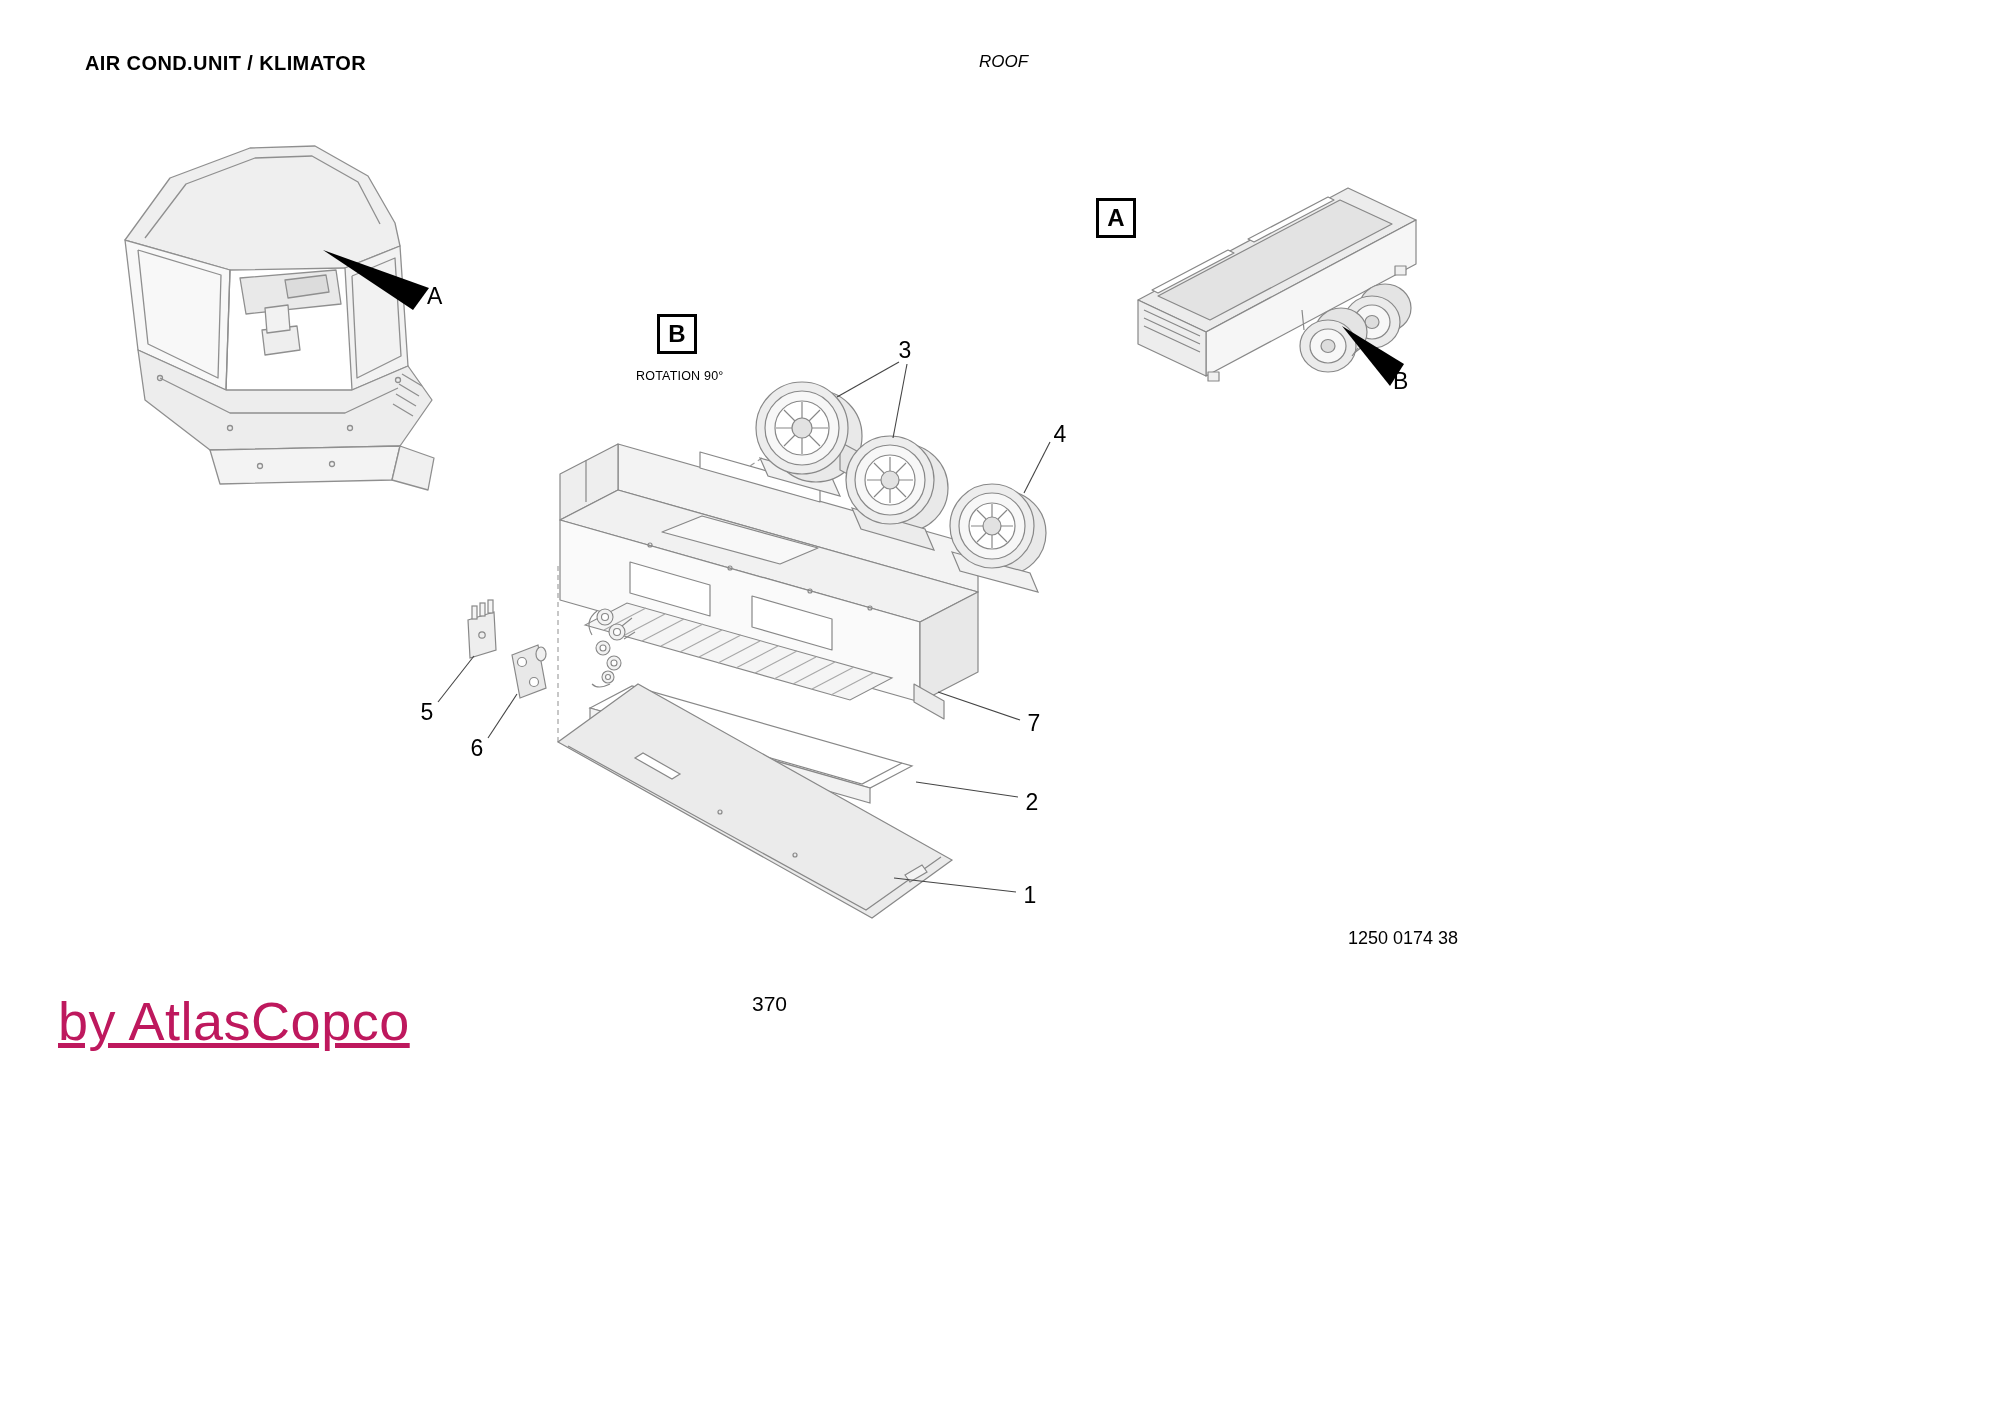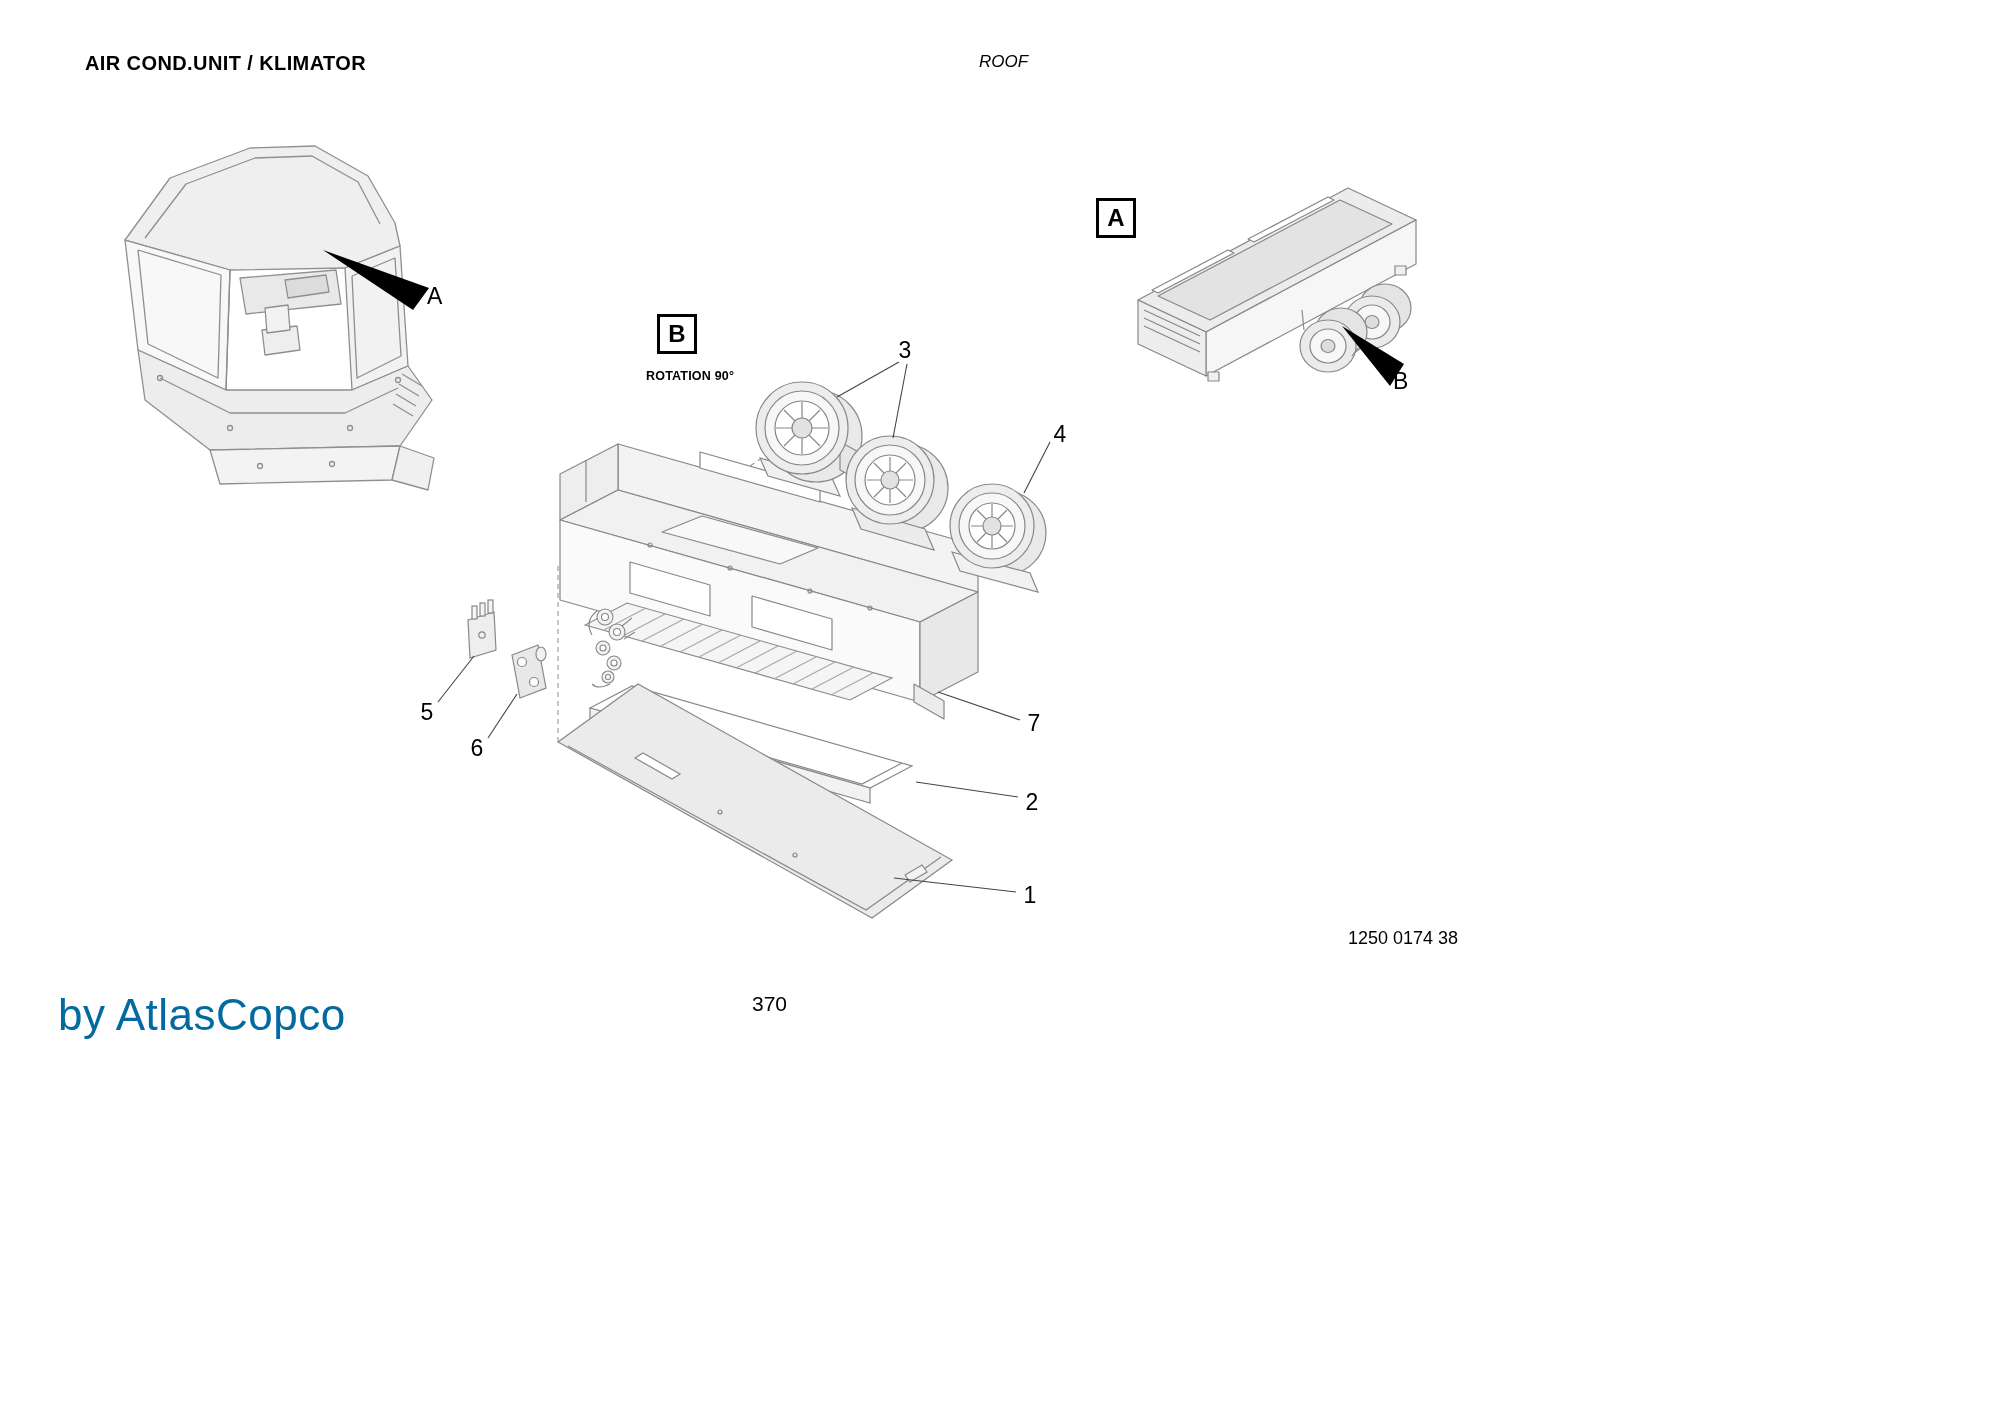--- a/index.html
+++ b/index.html
@@ -7,28 +7,28 @@
   .page {
     position:relative; width:1732px; height:1415px; background:#ffffff;
     font-family:"Liberation Sans", sans-serif; color:#000; overflow:hidden;
   }
   .abs { position:absolute; z-index:2; }
   svg.drawing { position:absolute; overflow:visible; z-index:1; }
   .title { font-weight:bold; font-size:20px; letter-spacing:.4px; }
   .section-label { font-size:17px;font-style:italic; }
   .part-number { font-size:18px;margin-left:48px; }
   .page-number { font-size:21px; }
-  .brand { font-size:44px; color:#0369a1; letter-spacing:.5px; }
+  .brand { font-size:54px; color:#be185d; letter-spacing:.5px;text-decoration:underline; }
   .view-box {
     width:40px; height:40px; border:3px solid #000; background:#fff;
     display:flex; align-items:center; justify-content:center;
     font-size:24px; font-weight:bold;
   }
   .arrow-label { font-size:23px; }
-  .rotation-note { font-size:12.5px; font-weight:bold; letter-spacing:.2px;margin-left:10px; }
+  .rotation-note { font-size:12.5px; font-weight:normal; letter-spacing:.2px; }
   svg text { font-family:"Liberation Sans", sans-serif; font-size:23px; fill:#000; text-anchor:middle; }
 </style>
 </head>
 <body>
 
 <div class="page">
 
   <div class="abs title" style="left:85px; top:52px;">AIR COND.UNIT / KLIMATOR</div>
   <div class="abs section-label" style="left:979px; top:52px;">ROOF</div>
 

